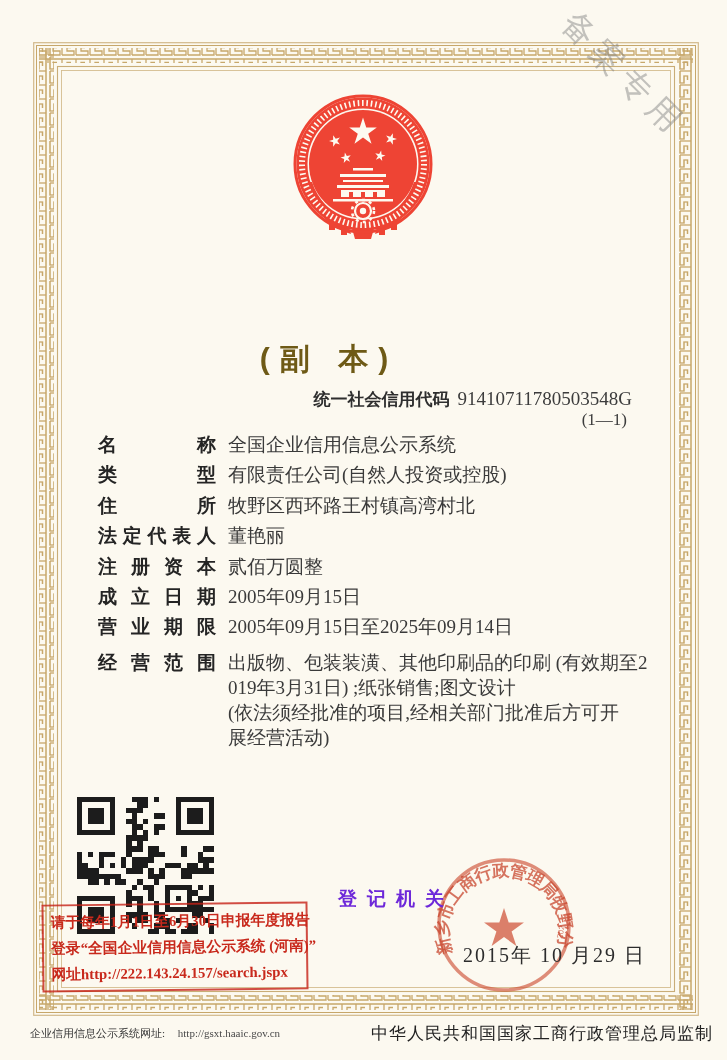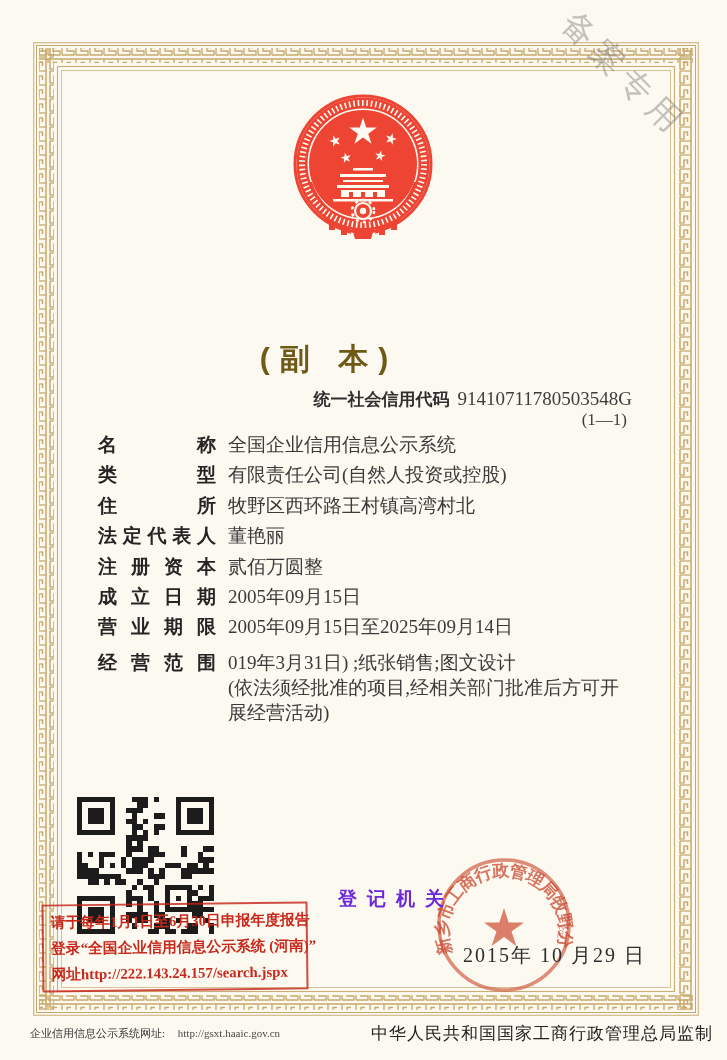--- a/index.html
+++ b/index.html
@@ -184,20 +184,21 @@
   </div>
 
   <div class="abs scope-row">
     <span class="flabel js-justify">
         <span>经</span>
         <span>营</span>
         <span>范</span>
         <span>围</span>
       </span>
     <div class="scope-lines">
+      <div>出版物、包装装潢、其他印刷品的印刷 (有效期至2</div>
       <div>019年3月31日) ;纸张销售;图文设计</div>
       <div>(依法须经批准的项目,经相关部门批准后方可开</div>
       <div>展经营活动)</div>
     </div>
   </div>
 
   <svg class="abs qr" viewBox="0 0 25 25" shape-rendering="crispEdges">
     <g id="qr-mods">
         <rect x="10" y="0" width="1" height="1" fill="#1c1c1c"></rect>
         <rect x="11" y="0" width="1" height="1" fill="#1c1c1c"></rect>

